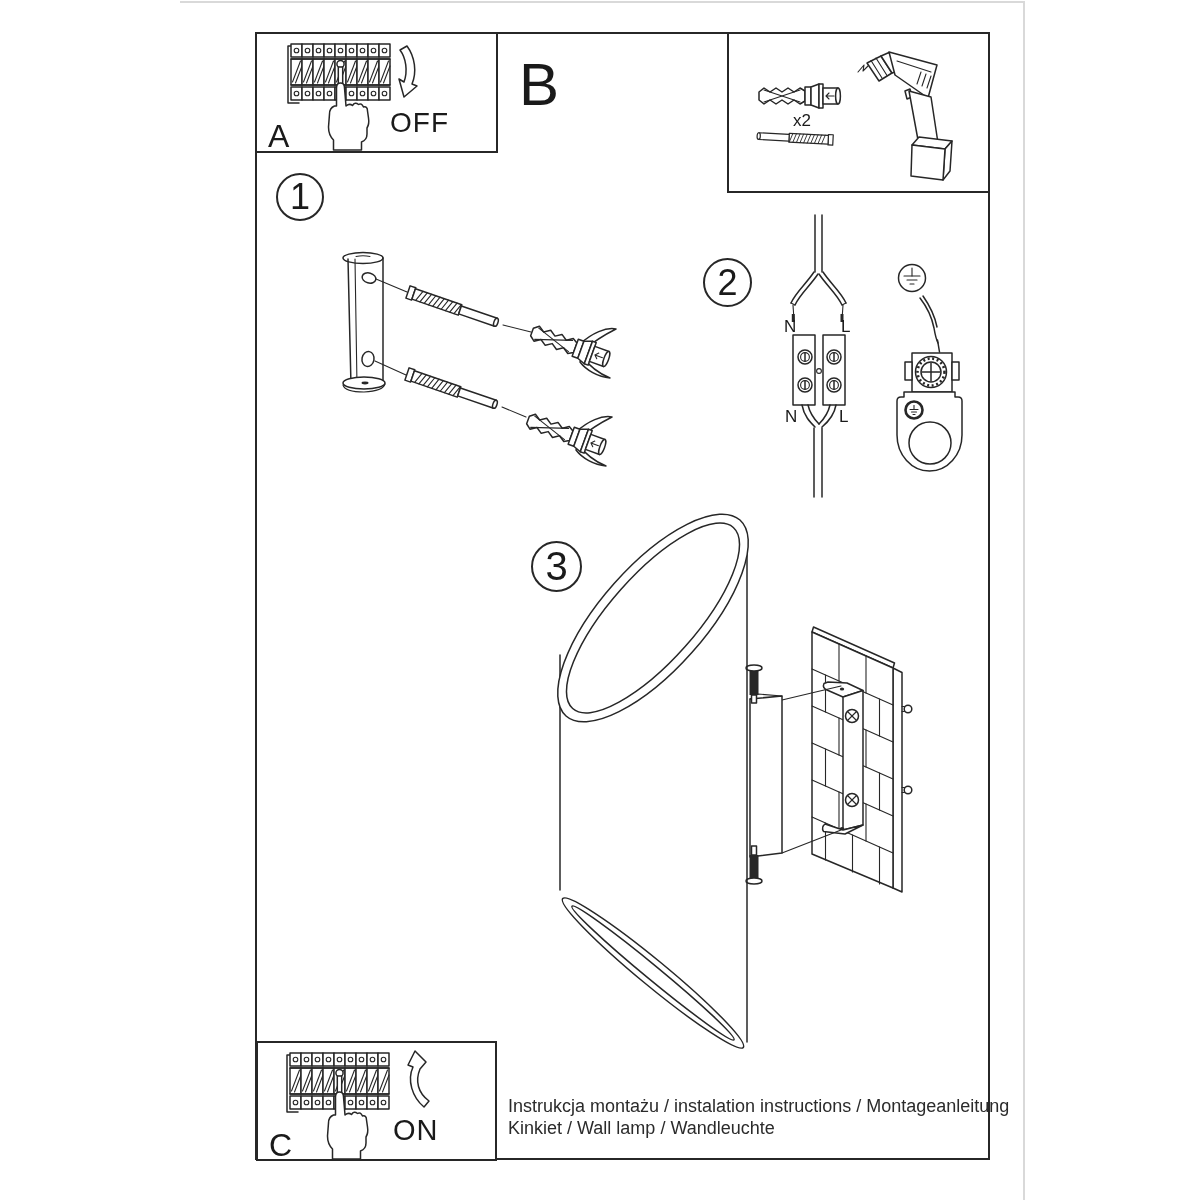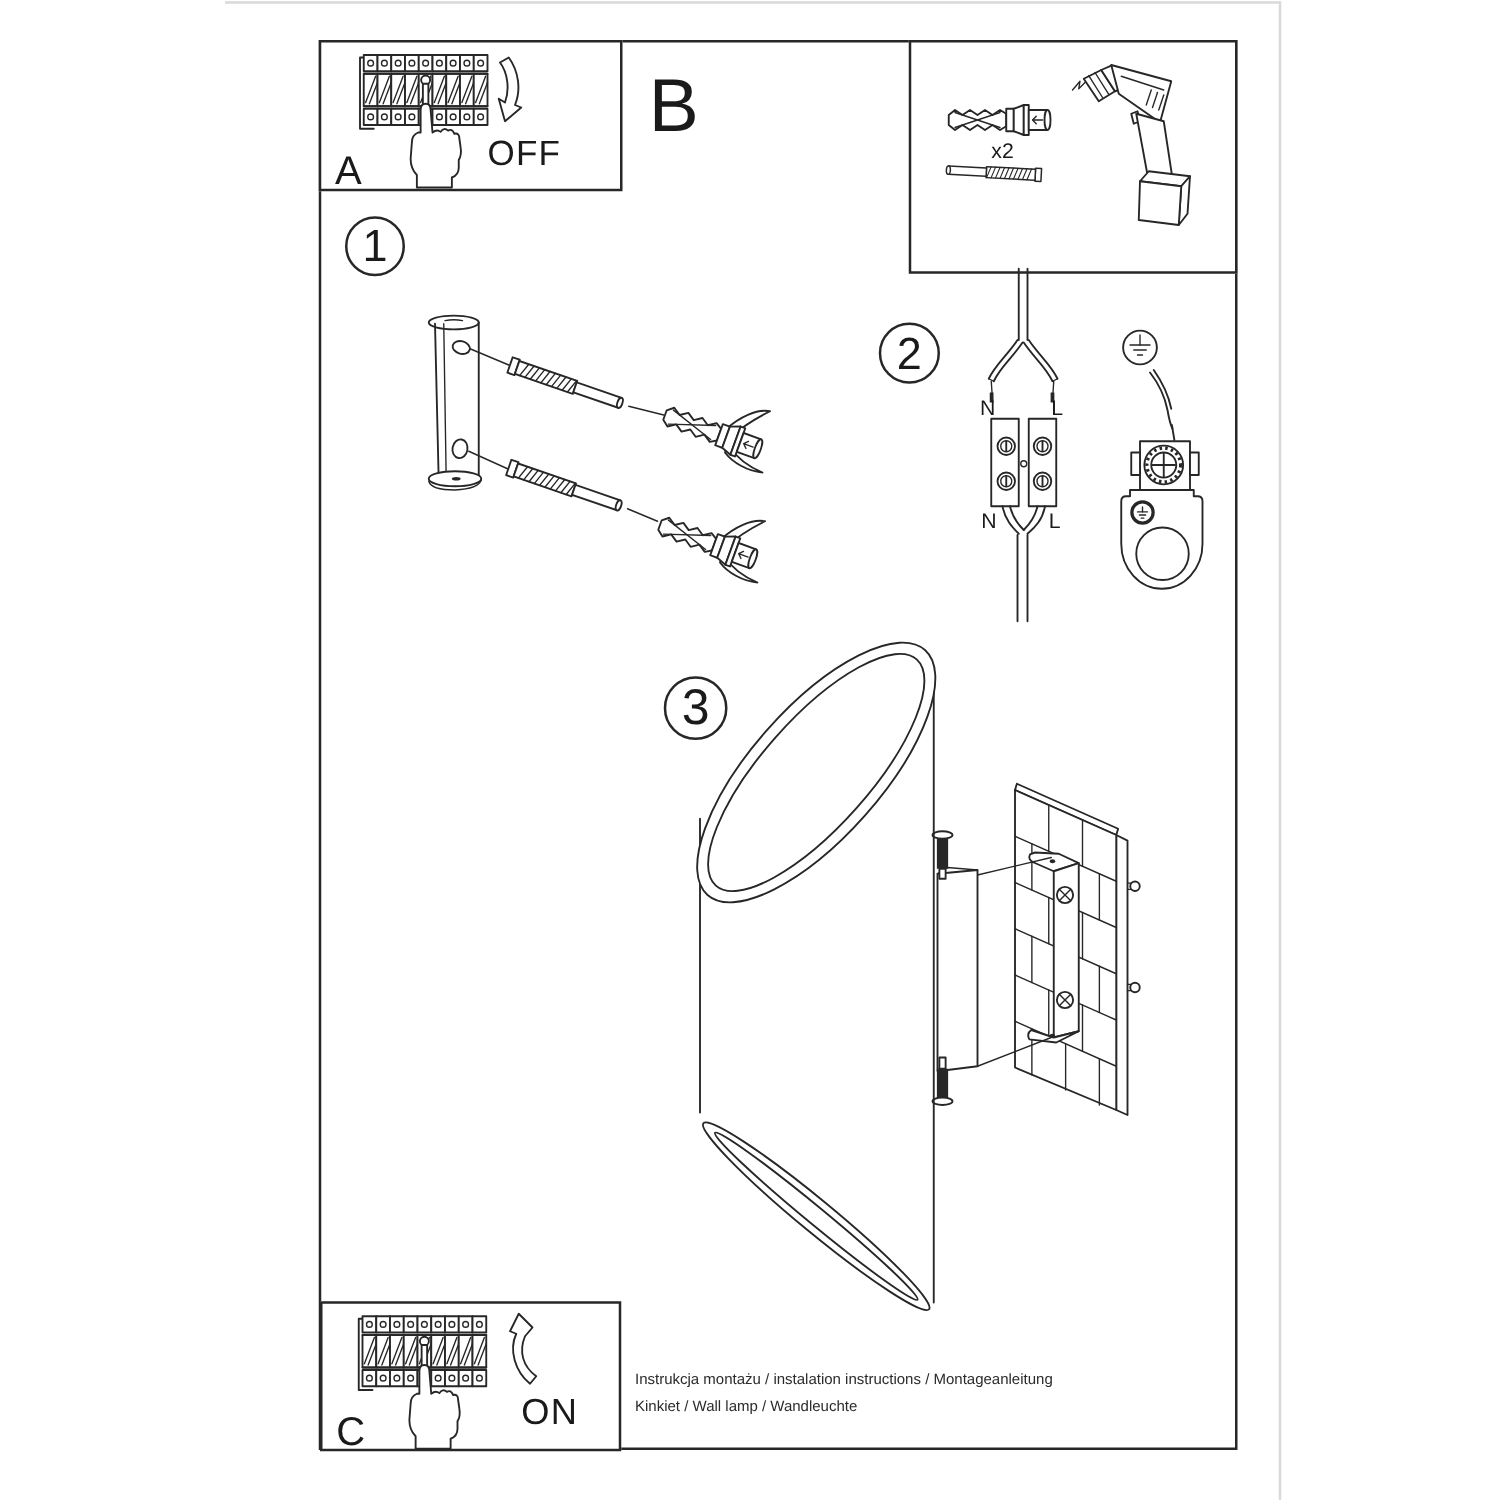--- a/index.html
+++ b/index.html
@@ -12,21 +12,21 @@
   svg{display:block;overflow:visible;}
   .ln{fill:none;stroke:#272727;stroke-width:1.5;stroke-linecap:round;stroke-linejoin:round;}
   .t1{stroke-width:1.1;}
   .fw{fill:#ffffff;stroke:#272727;stroke-width:1.5;stroke-linejoin:round;stroke-linecap:round;}
   .fd{fill:#272727;stroke:none;}
   .lbl{position:absolute;white-space:nowrap;}
   .big-letter{font-size:32px;}
   .action{font-size:28px;letter-spacing:1px;}
   .numcirc{position:absolute;border:2.2px solid #272727;border-radius:50%;box-sizing:border-box;
            display:flex;align-items:center;justify-content:center;background:#fff;}
-  .footer-line{position:absolute;font-size:12px;color:#2b2b2b;white-space:nowrap;}
+  .footer-line{position:absolute;font-size:18px;color:#2b2b2b;white-space:nowrap;}
 </style>
 </head>
 <body>
 
 <div id="page">
 
   <div class="edge" style="left:180px;top:1px;width:844px;height:1.5px;"></div>
   <div class="edge" style="left:1023px;top:1px;width:1.5px;height:1199px;"></div>
 
   <div class="frame" style="left:255px;top:32px;width:735px;height:1128px;"></div>
@@ -98,21 +98,21 @@
       <use href="#breaker-panel" x="28" y="10"></use>
       <use href="#press-hand" x="83.5" y="51"></use>
       <path class="fw" d="M150,12 C158,23 160,38 155,50 L160,52 L147,63 L142,45 L147,48 C151,37 149,24 143,16 Z"></path>
     </svg>
     <span class="lbl big-letter" style="left:11px;top:84px;">A</span>
     <span class="lbl action" style="left:133px;top:73px;">OFF</span>
   </div>
 
   <span class="lbl" style="left:519px;top:50px;font-size:60px;">B</span>
 
-  <div class="box" style="left:727px;top:32px;width:263px;height:187px;">
+  <div class="box" style="left:727px;top:32px;width:263px;height:161px;">
     <svg class="abs" style="left:0;top:0;" width="261" height="157" viewBox="0 0 261 157">
       <g>
         <use href="#wall-plug" transform="translate(30,62)"></use>
       </g>
       <g>
         <use href="#screw-long" transform="translate(104,106) rotate(183) scale(0.8)"></use>
       </g>
       <g>
         <path class="ln t1" d="M129,38 L135,31 L134,37 L140,31"></path>
         <polygon class="fw" points="138,29 152,22 163,39 150,47"></polygon>
@@ -324,19 +324,19 @@
     </g>
   </svg>
 
   <div class="box" style="left:256px;top:1041px;width:241px;height:120px;">
     <svg class="abs" style="left:0;top:0;" width="241" height="119" viewBox="0 0 241 119">
       <use href="#breaker-panel" x="26" y="10"></use>
       <use href="#press-hand" x="81.5" y="51"></use>
       <path class="fw" d="M166,64 C154,54 149,37 155,24 L150,22 L157,8 L168,19 L162,26 C157,38 160,50 171,58 Z"></path>
     </svg>
     <span class="lbl big-letter" style="left:11px;top:84px;">C</span>
-    <span class="lbl" style="left:135px;top:71px;font-size:29px;letter-spacing:1px;margin-left:24px;">ON</span>
+    <span class="lbl" style="left:135px;top:71px;font-size:29px;letter-spacing:1px;">ON</span>
   </div>
 
   <span class="footer-line" style="left:508px;top:1096px;">Instrukcja montażu / instalation instructions / Montageanleitung</span>
   <span class="footer-line" style="left:508px;top:1118px;text-align:center;">Kinkiet / Wall lamp / Wandleuchte</span>
 
 </div>
 
 </body></html>

